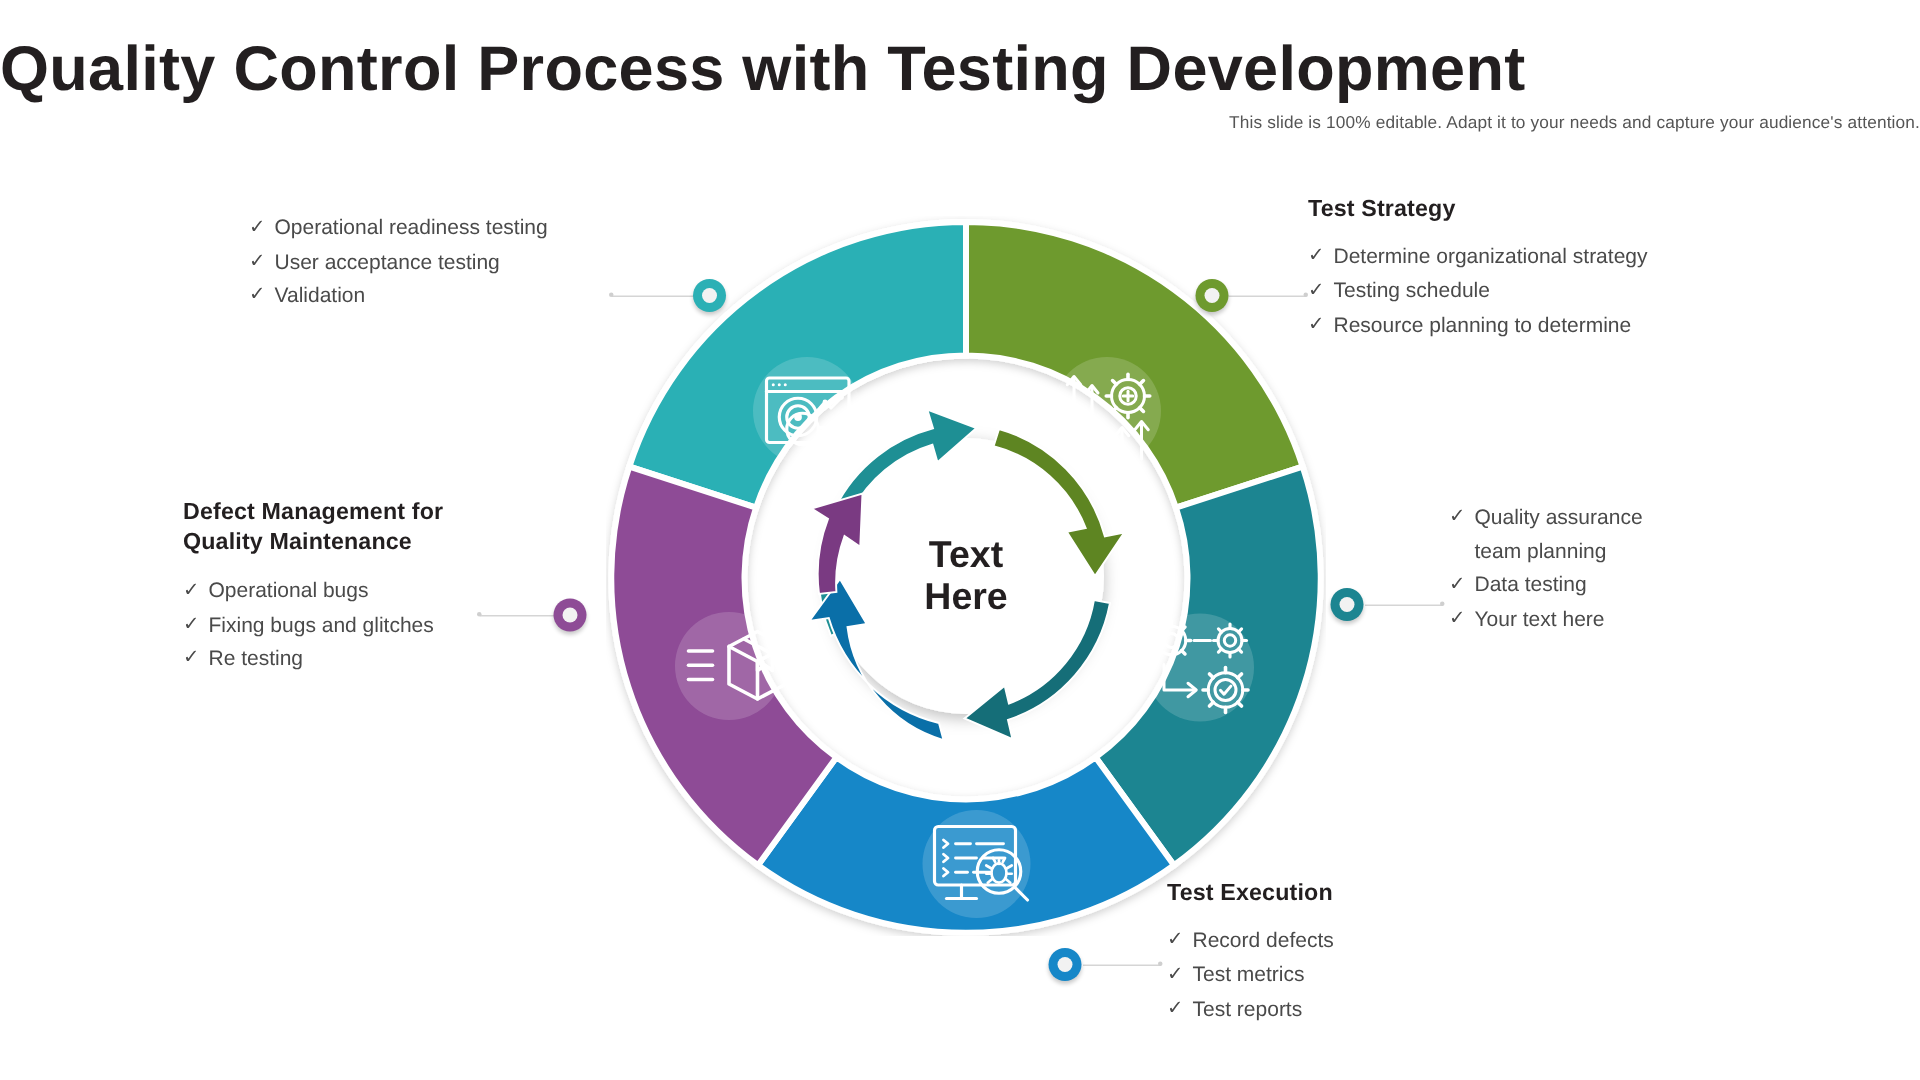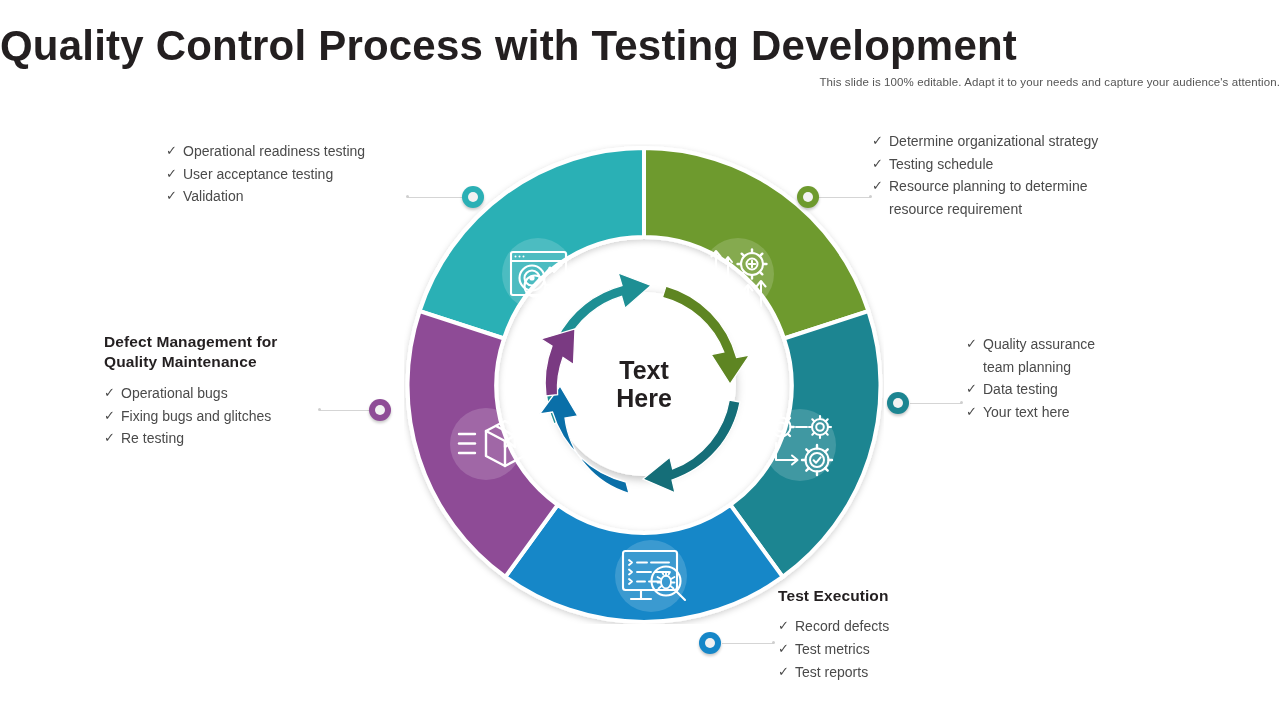--- a/index.html
+++ b/index.html
@@ -42,21 +42,21 @@
   }
   .block ul{margin:0;padding:0;list-style:none;}
   .block li{
     font-size:14px;color:#4a4a4a;line-height:1.62;
     padding-left:17px;position:relative;white-space:nowrap;
   }
   .block li .tick{position:absolute;left:0;top:0;font-size:13px;color:#4a4a4a;}
   .block li.cont{padding-left:17px;}
 
   .b-delivery{left:166px;top:140px;}
-  .b-defect{left:104px;top:332px;}
+  .b-defect{left:122px;top:332px;}
   .b-strategy{left:872px;top:130px;}
   .b-testdev{left:966px;top:333px;}
   .b-exec{left:778px;top:586px;}
 
   .b-strategy li, .b-testdev li, .b-exec li{white-space:nowrap;}
 
   
   .marker{position:absolute;border-radius:50%;display:block;
     box-shadow:0 2px 3px rgba(0,0,0,.22);}
   .marker i{position:absolute;border-radius:50%;background:#f2f2f2;display:block;}
@@ -321,25 +321,25 @@
       <span>Quality Maintenance</span>
     </h3>
     <ul>
       <li><span class="tick">✓</span><span>Operational bugs</span></li>
       <li><span class="tick">✓</span><span>Fixing bugs and glitches</span></li>
       <li><span class="tick">✓</span><span>Re testing</span></li>
     </ul>
   </div>
 
   <div class="block b-strategy">
+    <h3>Test Strategy</h3>
     <ul>
       <li><span class="tick">✓</span><span>Determine organizational strategy</span></li>
       <li><span class="tick">✓</span><span>Testing schedule</span></li>
       <li><span class="tick">✓</span><span>Resource planning to determine</span></li>
-      <li class="cont"><span>resource requirement</span></li>
     </ul>
   </div>
 
   <div class="block b-testdev">
     <ul>
       <li><span class="tick">✓</span><span>Quality assurance</span></li>
       <li class="cont"><span>team planning</span></li>
       <li><span class="tick">✓</span><span>Data testing</span></li>
       <li><span class="tick">✓</span><span>Your text here</span></li>
     </ul>

